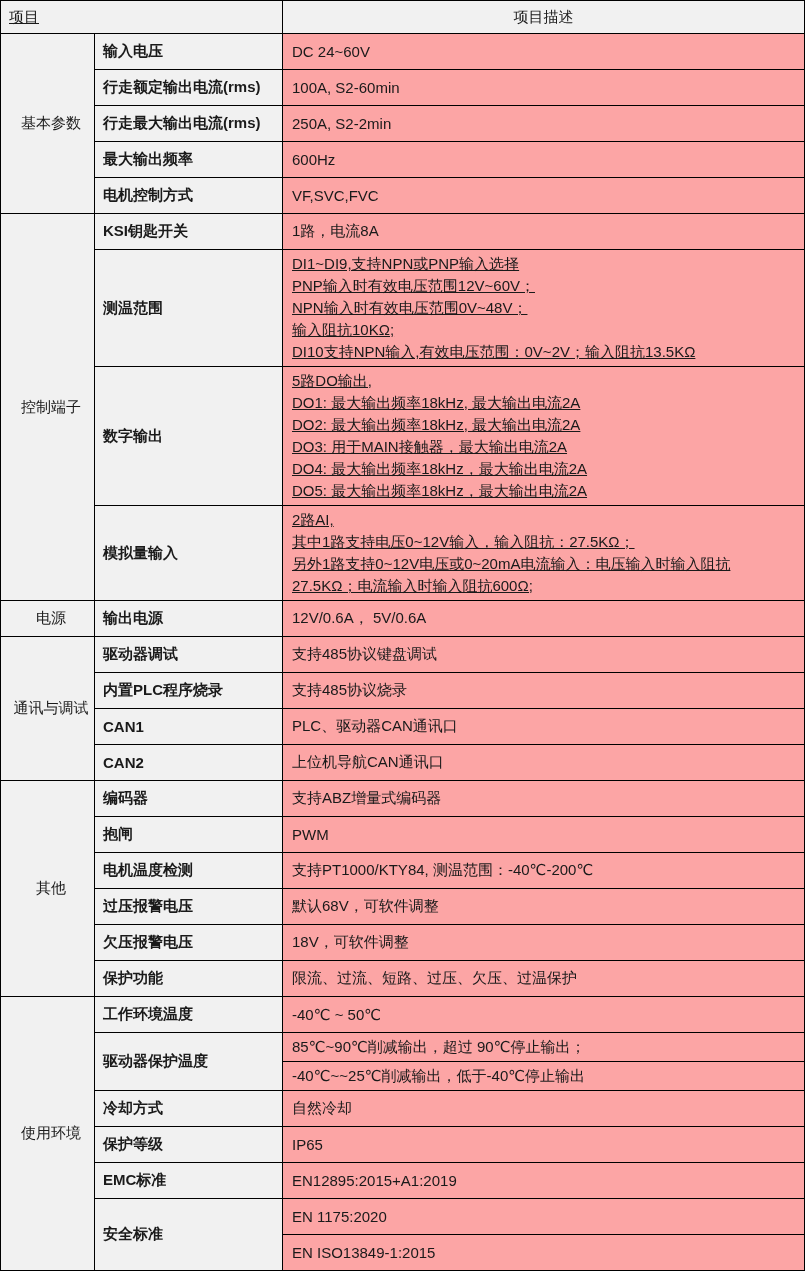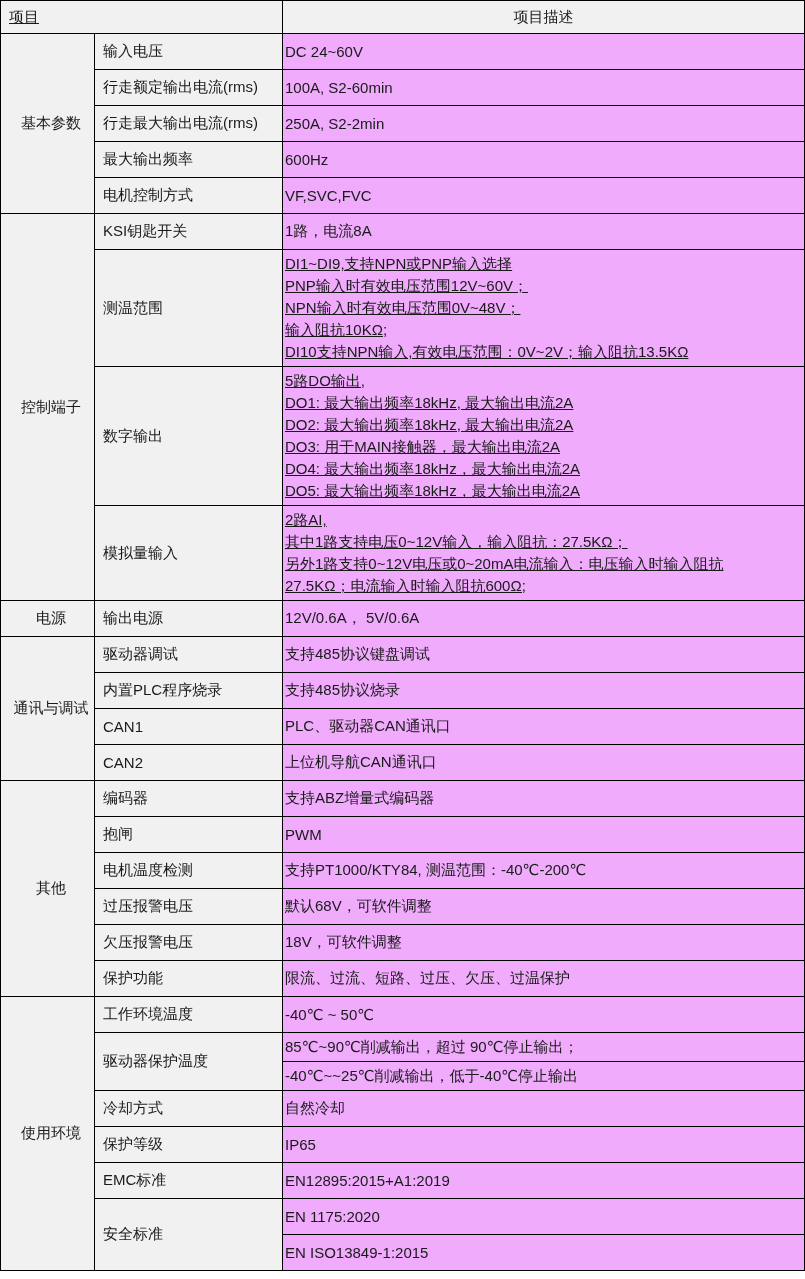--- a/index.html
+++ b/index.html
@@ -42,26 +42,27 @@
   td.group {
     background: #f1f1f1;
     text-align: center;
     padding-left: 8px;
   }
   
   td.label {
     background: #f1f1f1;
     text-align: left;
     padding-left: 8px;
+    font-weight: bold;
   }
   
   td.desc {
-    background: #f0abfc;
+    background: #fca5a5;
     text-align: left;
-    padding-left: 2px;
+    padding-left: 9px;
   }
   td.h36 { height: 36px; }
   td.h35 { height: 29px; }
   td.multi {
     padding-top: 3px;
     padding-bottom: 3px;
     text-decoration: underline;
   }
   td.multi .line {
     line-height: 22px;

